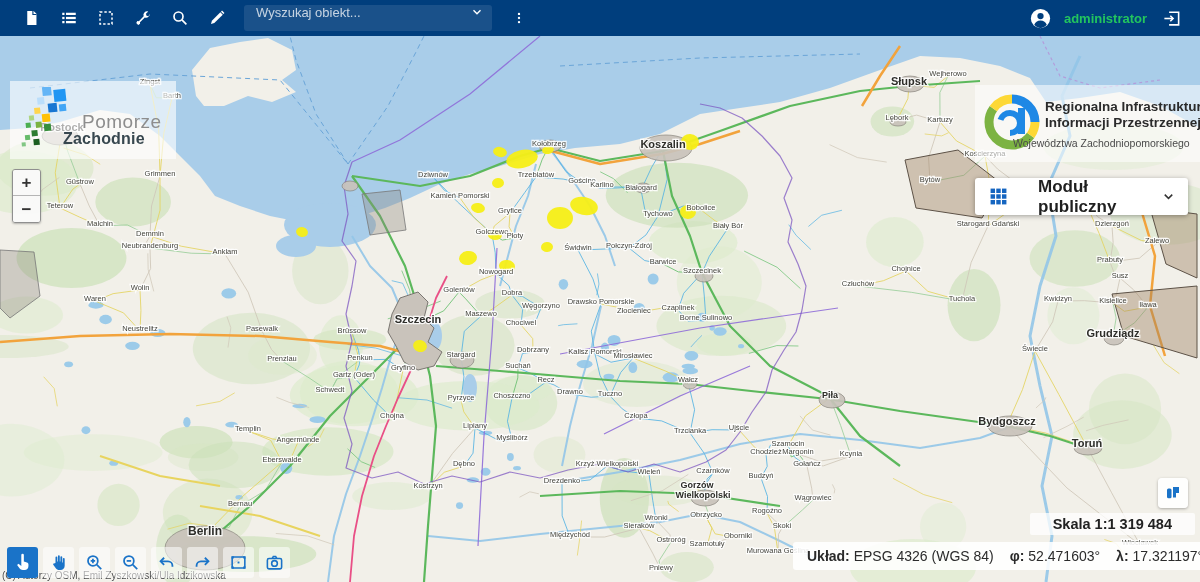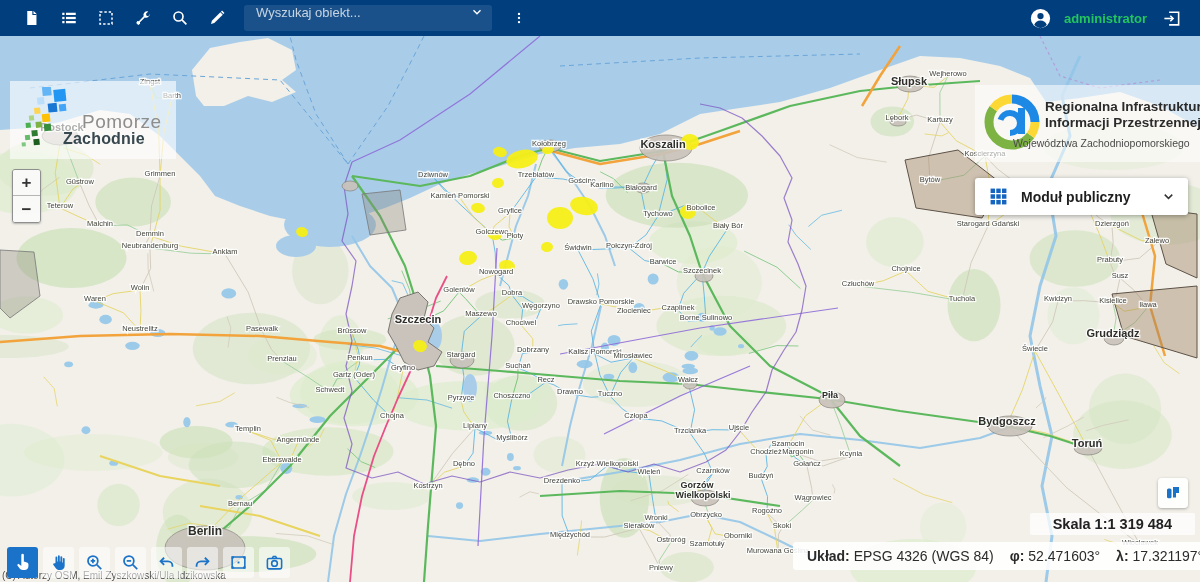--- a/index.html
+++ b/index.html
@@ -27,21 +27,21 @@
   .pz-logo .t1{position:absolute;left:72px;top:30px;font-size:19px;color:#8d8d8d;letter-spacing:.5px;}
   .pz-logo .t2{position:absolute;left:53px;top:49px;font-size:16px;font-weight:700;color:#37474f;letter-spacing:.2px;}
   .zoomctl{position:absolute;top:133px;left:12px;width:29px;z-index:10;border:1px solid #8f8f8f;border-radius:3px;overflow:hidden;box-shadow:0 1px 2px rgba(0,0,0,.25);}
   .zoomctl button{display:block;width:100%;height:26px;border:none;background:rgba(250,250,250,.95);font-size:17px;font-weight:700;color:#333;cursor:pointer;line-height:1;}
   .zoomctl button:first-child{border-bottom:1px solid #b5b5b5;}
   .riip{position:absolute;top:49px;right:0;width:225px;height:77px;background:rgba(255,255,255,.55);z-index:10;}
   .riip .lg{position:absolute;left:7px;top:6px;}
   .riip .r1{position:absolute;left:70px;top:14px;font-size:13.5px;font-weight:700;color:#2b2b2b;line-height:1.2;white-space:nowrap;}
   .riip .r3{position:absolute;left:38px;top:52px;font-size:10.5px;color:#4a4a4a;white-space:nowrap;}
   .module-card{position:absolute;top:142px;right:12px;width:213px;height:37px;background:#fff;border-radius:3px;box-shadow:0 1px 5px rgba(0,0,0,.35);display:flex;align-items:center;padding:0 12px 0 14px;z-index:10;cursor:pointer;}
-  .module-card .mlabel{margin-left:13px;font-size:14px;font-weight:700;color:#1f1f1f;flex:1;}
+  .module-card .mlabel{margin-left:30px;font-size:17px;font-weight:700;color:#1f1f1f;flex:1;}
   .corner-btn{position:absolute;right:12px;bottom:74px;width:30px;height:30px;background:rgba(255,255,255,.9);border:none;border-radius:4px;box-shadow:0 1px 3px rgba(0,0,0,.3);display:flex;align-items:center;justify-content:center;cursor:pointer;z-index:10;}
   .scale-chip{position:absolute;right:5px;bottom:47px;background:rgba(255,255,255,.75);border-radius:2px;padding:3px 23px;font-size:14.5px;font-weight:700;color:#222;z-index:10;}
   .statusbar{position:absolute;right:0;bottom:12px;width:407px;height:28px;background:rgba(255,255,255,.88);border-radius:3px 0 0 3px;display:flex;align-items:center;padding:0 10px 0 14px;font-size:14px;color:#2b2b2b;z-index:11;}
   .statusbar .grp{white-space:nowrap;}
   .statusbar b{font-weight:700;}
   .statusbar .g1{margin-right:16px;}
   .statusbar .g2{margin-right:16px;}
   .btools{position:absolute;left:7px;bottom:4px;display:flex;gap:5px;z-index:12;}
   .btools button{width:31px;height:31px;border:none;border-radius:3px;background:rgba(255,255,255,.55);color:var(--accent);display:flex;align-items:center;justify-content:center;cursor:pointer;}
   .btools button.active{background:var(--accent);color:#fff;}

